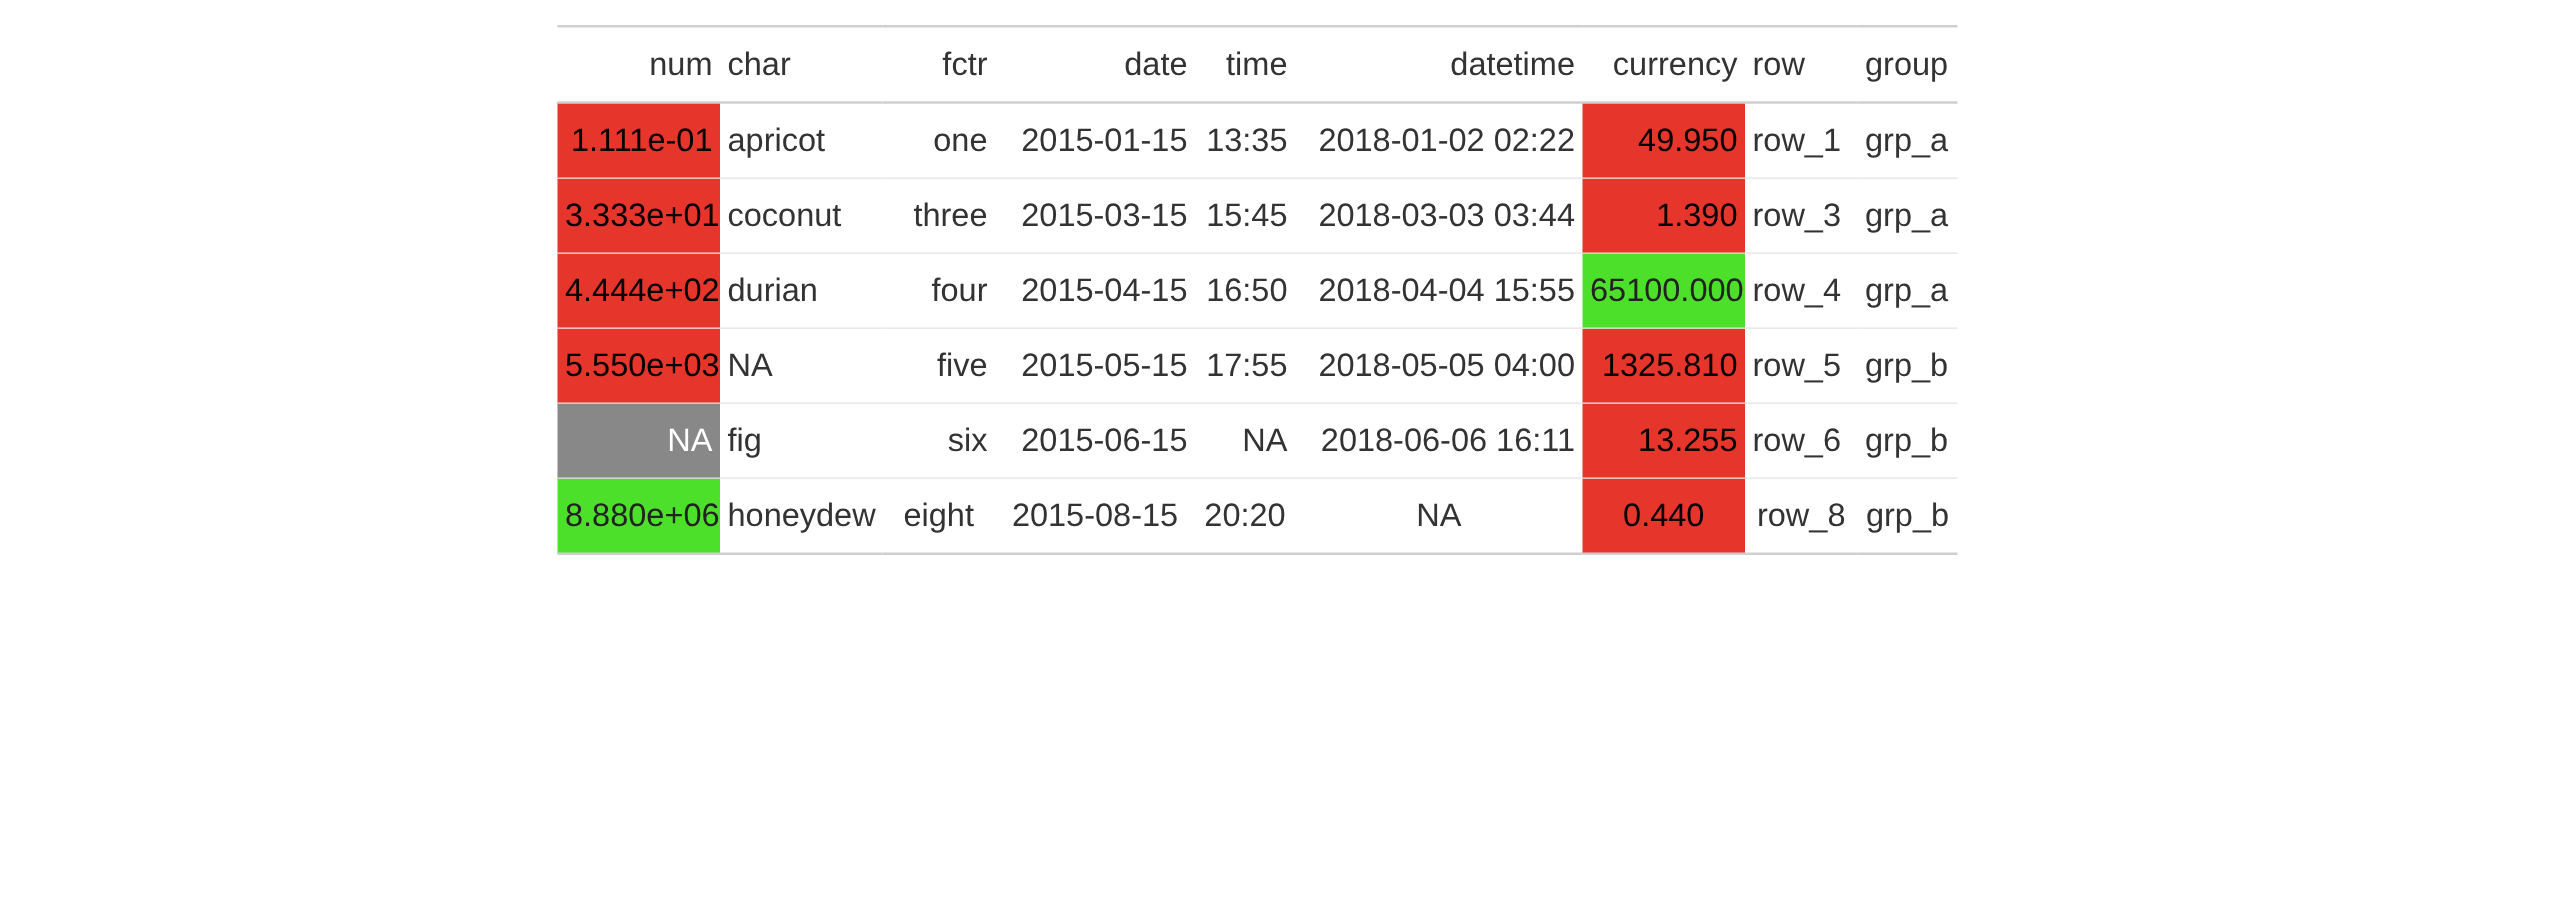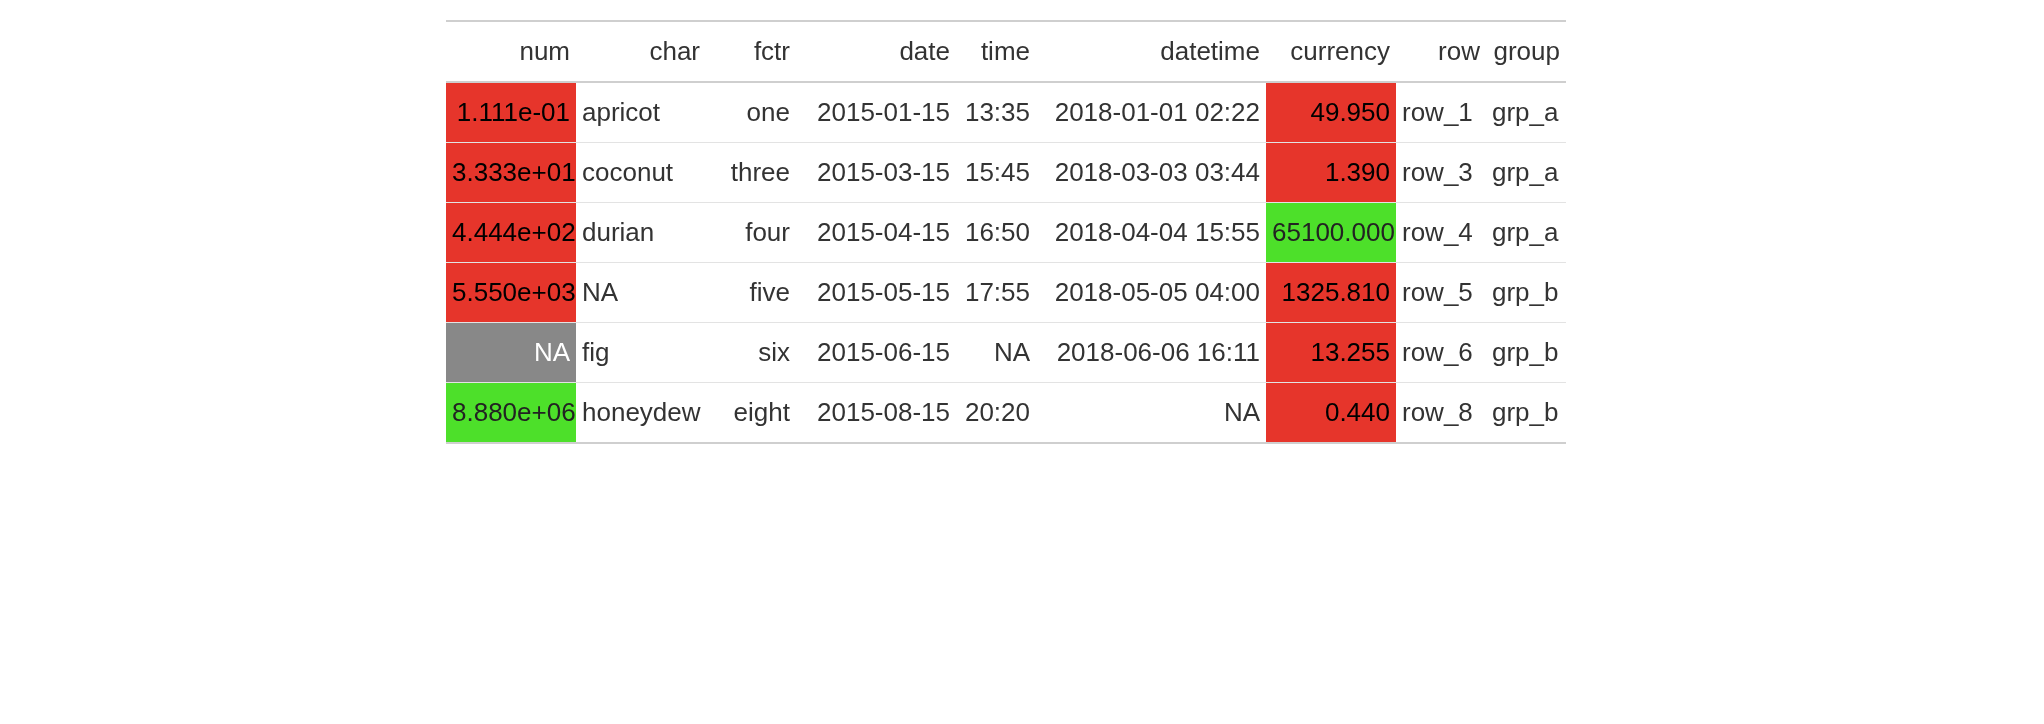--- a/index.html
+++ b/index.html
@@ -23,31 +23,32 @@
     font-size: 26px;
   }
   thead tr {
     border-top: 2px solid #cfcfcf;
     border-bottom: 2px solid #cfcfcf;
   }
   th {
     font-weight: 400;
     color: #333;
     padding: 14px 6px 14px 6px;
-    text-align: right;
+    text-align: left;
     white-space: nowrap;
   }
   th.right { text-align: right; }
   tbody td {
     padding: 14px 6px;
     border-bottom: 1px solid #e3e3e3;
     white-space: nowrap;
   }
   tbody tr:last-child td {
     border-bottom: 2px solid #cfcfcf;
+    text-align: center;
   }
   td.right { text-align: right; }
 
   
   col.c-num      { width: 130px; }
   col.c-char     { width: 130px; }
   col.c-fctr     { width: 90px;  }
   col.c-date     { width: 160px; }
   col.c-time     { width: 80px;  }
   col.c-datetime { width: 230px; }
@@ -90,21 +91,21 @@
         <th>group</th>
       </tr>
     </thead>
     <tbody>
         <tr>
           <td class="right bg-red">1.111e-01</td>
           <td>apricot</td>
           <td class="right">one</td>
           <td class="right">2015-01-15</td>
           <td class="right">13:35</td>
-          <td class="right">2018-01-01 02:22</td>
+          <td class="right">2018-01-02 02:22</td>
           <td class="right bg-red">49.950</td>
           <td>row_1</td>
           <td>grp_a</td>
         </tr>
         <tr>
           <td class="right bg-red">3.333e+01</td>
           <td>coconut</td>
           <td class="right">three</td>
           <td class="right">2015-03-15</td>
           <td class="right">15:45</td>

